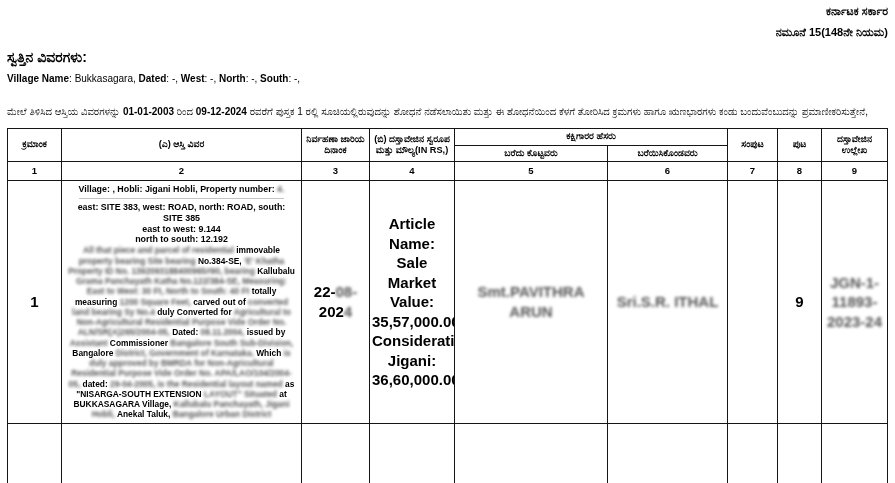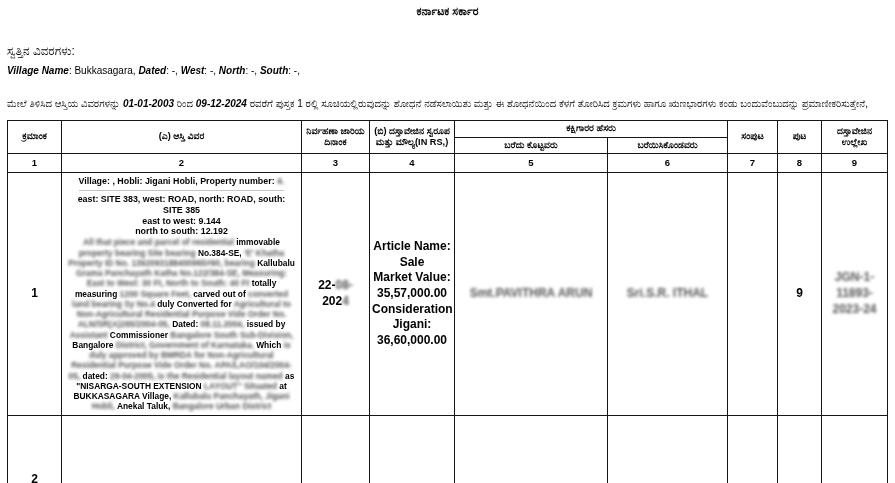--- a/index.html
+++ b/index.html
@@ -1,43 +1,44 @@
 <!DOCTYPE html>
 <html><head>
 <meta charset="utf-8">
 <style>
   html,body{margin:0;padding:0;background:#fff;}
   body{width:895px;height:483px;overflow:hidden;color:#000;
        font-family:"Liberation Sans","DejaVu Sans",sans-serif;}
   .page{padding:3px 7px 0 7px;}
-  .center{text-align:center;}
+  .center{text-align:right;}
   .title{font-size:11px;font-weight:bold;margin-top:2px;}
   .formno{font-size:11px;font-weight:bold;margin-top:8px;}
   .desc{font-size:9.6px;font-weight:bold;margin-top:10px;}
-  .heading{font-size:12px;font-weight:normal;margin-top:26px;}
+  .heading{font-size:14px;font-weight:bold;margin-top:10px;}
   .infoline{font-size:10px;margin-top:7px;}
   .cert{font-size:10px;margin-top:20px;line-height:1.5;}
-  .b{font-weight:bold;font-style:italic;}
+  .b{font-weight:bold;}
   .rd{filter:blur(1.6px);color:#555;}
   table{border-collapse:collapse;table-layout:fixed;width:880px;margin-top:9px;}
   th,td{border:1.5px solid #151515;padding:2px;vertical-align:middle;text-align:center;overflow:hidden;}
   thead th{font-size:9.2px;font-weight:bold;line-height:1.25;}
   .numrow th{font-size:9.5px;height:14px;}
-  td{font-size:12px;font-weight:bold;line-height:1.3;}
+  td{font-size:15px;font-weight:bold;line-height:1.3;}
   .prop-cell{font-size:8.9px;line-height:1.22;padding:3px 5px;}
   .prop-cell .longp{font-size:8.4px;}
   .sep{border-top:1px solid #c4c4c4;margin:3px 12px;}
   tbody tr.r0{height:197px;}
   tbody tr.r1{height:130px;}
 </style>
 </head>
 <body>
 
 <div class="page">
   <div class="center title">ಕರ್ನಾಟಕ ಸರ್ಕಾರ</div>
+  <div class="center formno">ನಮೂನೆ 15(148ನೇ ನಿಯಮ)</div>
   <div class="heading">ಸ್ವತ್ತಿನ ವಿವರಗಳು:</div>
   <div class="infoline"><span class="b">Village Name</span><span>: Bukkasagara, </span><span class="b">Dated</span><span>: -, </span><span class="b">West</span><span>: -, </span><span class="b">North</span><span>: -, </span><span class="b">South</span><span>: -,</span></div>
   <div class="cert"><span>ಮೇಲೆ ತಿಳಿಸಿದ ಆಸ್ತಿಯ ವಿವರಗಳನ್ನು </span><span class="b">01-01-2003</span><span> ರಿಂದ </span><span class="b">09-12-2024</span><span> ರವರೆಗೆ ಪುಸ್ತಕ 1 ರಲ್ಲಿ ಸೂಚಿಯಲ್ಲಿರುವುದನ್ನು ಶೋಧನೆ ನಡೆಸಲಾಯಿತು ಮತ್ತು ಈ ಶೋಧನೆಯಿಂದ ಕೆಳಗೆ ತೋರಿಸಿದ ಕ್ರಮಗಳು ಹಾಗೂ ಋಣಭಾರಗಳು ಕಂಡು ಬಂದುವೆಂಬುದನ್ನು ಪ್ರಮಾಣೀಕರಿಸುತ್ತೇನೆ,</span></div>
 
   <table>
     <colgroup>
       <col style="width:54px">
         <col style="width:240px">
         <col style="width:68px">
       <col style="width:85px">

